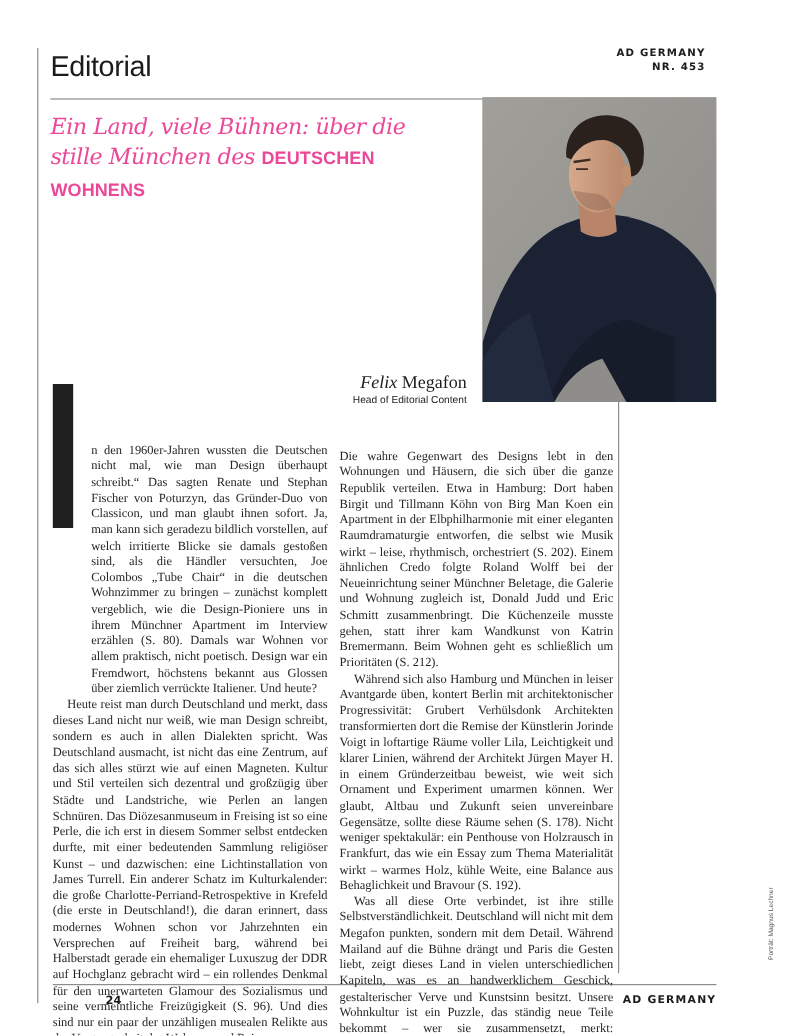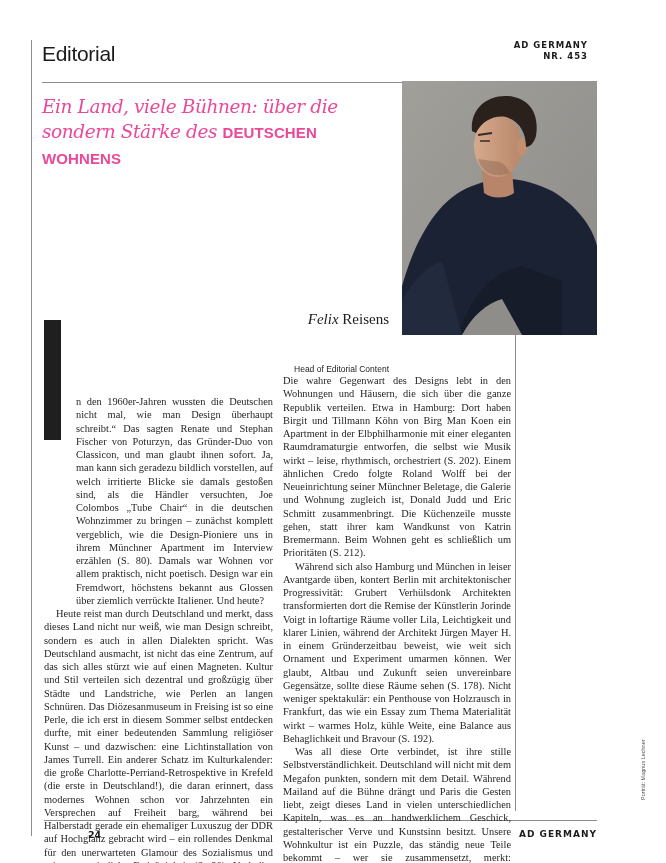--- a/index.html
+++ b/index.html
@@ -3,41 +3,41 @@
   <meta charset="utf-8">
   <style>
     html, body { margin: 0; padding: 0; background: #ffffff; }
     body { width: 666px; height: 863px; position: relative; overflow: hidden; color: #1e1e1e; }
     .abs { position: absolute; }
     .vline-left { left: 31px; top: 40px; width: 1px; height: 796px; background: #8c8c8c; }
     .rule-top { left: 42px; top: 82px; width: 360px; height: 1px; background: #8c8c8c; }
     .rule-bottom { left: 44px; top: 820px; width: 553px; height: 1px; background: #8c8c8c; }
     .vline-right { left: 515px; top: 335px; width: 1px; height: 476px; background: #8c8c8c; }
 
-    .section-title { left: 42px; top: 42px; font-family: "Liberation Sans", sans-serif; font-size: 21px; color: #1b1b1b; letter-spacing: -0.3px; }
+    .section-title { left: 42px; top: 42px; font-family: "Liberation Sans", sans-serif; font-size: 24px; color: #1b1b1b; letter-spacing: -0.3px; }
     .mag { right: 78px; top: 40px; text-align: right; font-family: "DejaVu Sans", sans-serif; font-weight: bold; font-size: 8.5px; line-height: 11px; letter-spacing: 1px; color: #1b1b1b; }
 
     .headline { left: 42px; top: 94px; width: 350px; font-family: "DejaVu Serif", serif; font-style: italic; font-size: 18.5px; line-height: 25px; color: #ec4899; letter-spacing: -0.4px; }
     .headline .caps { font-family: "Liberation Sans", sans-serif; font-style: normal; font-weight: bold; font-size: 15px; letter-spacing: 0.1px; margin-top: 36px; }
 
     .photo { left: 402px; top: 81px; width: 195px; height: 254px; background: linear-gradient(180deg,#9a9a95 0%,#8f8f8a 60%,#8a8a86 100%); overflow: hidden; }
     .photo svg { display: block; }
 
     .byline { right: 277px; top: 311px; text-align: right; }
     .byline-name { font-family: "Liberation Serif", serif; font-size: 15px; line-height: 17px; color: #1d1d1d; }
     .byline-name i { font-style: italic; text-align: right; }
-    .byline-role { font-family: "Liberation Sans", sans-serif; font-size: 8.5px; line-height: 11px; color: #1d1d1d; margin-top: 36px; }
+    .byline-role { font-family: "Liberation Sans", sans-serif; font-size: 8.5px; line-height: 11px; color: #1d1d1d; }
 
     .dropcap { left: 44px; top: 320px; width: 17px; height: 120px; background: #1f1f1f; }
 
     .col { font-family: "Liberation Serif", serif; font-size: 10.4px; line-height: 13.25px; color: #262626; text-align: justify; hyphens: manual; }
     .col p { margin: 0; }
     .col p + p { text-indent: 12px; }
     .col1 { left: 44px; top: 369px; width: 229px; }
-    .col1 .first { padding-left: 32px; text-indent: 0; margin-top: 26px; }
+    .col1 .first { padding-left: 32px; text-indent: 0; }
     .col2 { left: 283px; top: 374px; width: 228px; }
 
     .credit { left: 640px; top: 800px; transform-origin: 0 0; transform: rotate(-90deg); font-family: "Liberation Sans", sans-serif; font-size: 5.5px; color: #555; white-space: nowrap; }
 
     .page-num { left: 88px; top: 829px; font-family: "DejaVu Sans", sans-serif; font-weight: bold; font-size: 9.5px; color: #1b1b1b; }
     .foot-mag { right: 69px; top: 829px; font-family: "DejaVu Sans", sans-serif; font-weight: bold; font-size: 9px; letter-spacing: 1px; color: #1b1b1b; }
   </style>
 </head>
 <body>
 
@@ -47,21 +47,21 @@
 <div class="abs rule-bottom"></div>
 
 <div class="abs section-title">Editorial</div>
 <div class="abs mag">
   <div>AD GERMANY</div>
   <div>NR. 453</div>
 </div>
 
 <h1 class="abs headline" style="margin:0;font-weight:normal;">
   <span>Ein Land, viele Bühnen: über die</span><br>
-  <span>sondern Stärke des</span>
+  <span>stille München des</span>
   <span class="caps">DEUTSCHEN WOHNENS</span><br>
 </h1>
 
 <div class="abs photo">
   <svg width="195" height="254" viewBox="0 0 195 254">
     <defs>
       <linearGradient id="bg" x1="0" y1="0" x2="1" y2="1">
         <stop offset="0" stop-color="#a09f9a"></stop>
         <stop offset="1" stop-color="#8d8c88"></stop>
       </linearGradient>
@@ -89,21 +89,21 @@
     <path d="M76 54 L90 52" stroke="#3a2a22" stroke-width="2"></path>
     <path d="M78 60 L88 60" stroke="#3a2a22" stroke-width="1.5"></path>
 
     <path d="M76 78 C80 92 92 98 108 92 C104 84 100 80 90 80 Z" fill="#8a6350" opacity="0.45"></path>
   </svg>
 </div>
 
 <div class="abs byline">
   <div class="byline-name">
     <i>Felix</i>
-    <span>Reisens</span>
+    <span>Megafon</span>
   </div>
   <div class="byline-role">Head of Editorial Content</div>
 </div>
 
 <div class="abs dropcap" title="I"></div>
 
 <div class="abs col col1">
   <p class="first">n den 1960er-Jahren wussten die Deutschen nicht mal, wie man Design überhaupt schreibt.“ Das sagten Renate und Stephan Fischer von Poturzyn, das Gründer-Duo von Classicon, und man glaubt ihnen sofort. Ja, man kann sich geradezu bildlich vorstellen, auf welch irritierte Blicke sie damals gestoßen sind, als die Händler versuchten, Joe Colombos „Tube Chair“ in die deutschen Wohnzimmer zu bringen – zunächst komplett vergeblich, wie die Design-Pioniere uns in ihrem Münchner Apartment im Interview erzählen (S. 80). Damals war Wohnen vor allem praktisch, nicht poetisch. Design war ein Fremdwort, höchstens bekannt aus Glossen über ziemlich verrückte Italiener. Und heute?</p>
   <p>Heute reist man durch Deutschland und merkt, dass dieses Land nicht nur weiß, wie man Design schreibt, sondern es auch in allen Dialekten spricht. Was Deutschland ausmacht, ist nicht das eine Zentrum, auf das sich alles stürzt wie auf einen Magneten. Kultur und Stil verteilen sich dezentral und großzügig über Städte und Landstriche, wie Perlen an langen Schnüren. Das Diözesanmuseum in Freising ist so eine Perle, die ich erst in diesem Sommer selbst entdecken durfte, mit einer bedeutenden Sammlung religiöser Kunst – und dazwischen: eine Lichtinstallation von James Turrell. Ein anderer Schatz im Kulturkalender: die große Charlotte-Perriand-Retrospektive in Krefeld (die erste in Deutschland!), die daran erinnert, dass modernes Wohnen schon vor Jahrzehnten ein Versprechen auf Freiheit barg, während bei Halberstadt gerade ein ehemaliger Luxuszug der DDR auf Hochglanz gebracht wird – ein rollendes Denkmal für den unerwarteten Glamour des Sozialismus und seine vermeintliche Freizügigkeit (S. 96). Und dies sind nur ein paar der unzähligen musealen Relikte aus der Vergangenheit des Wohnens und Reisens.</p>
 </div>

